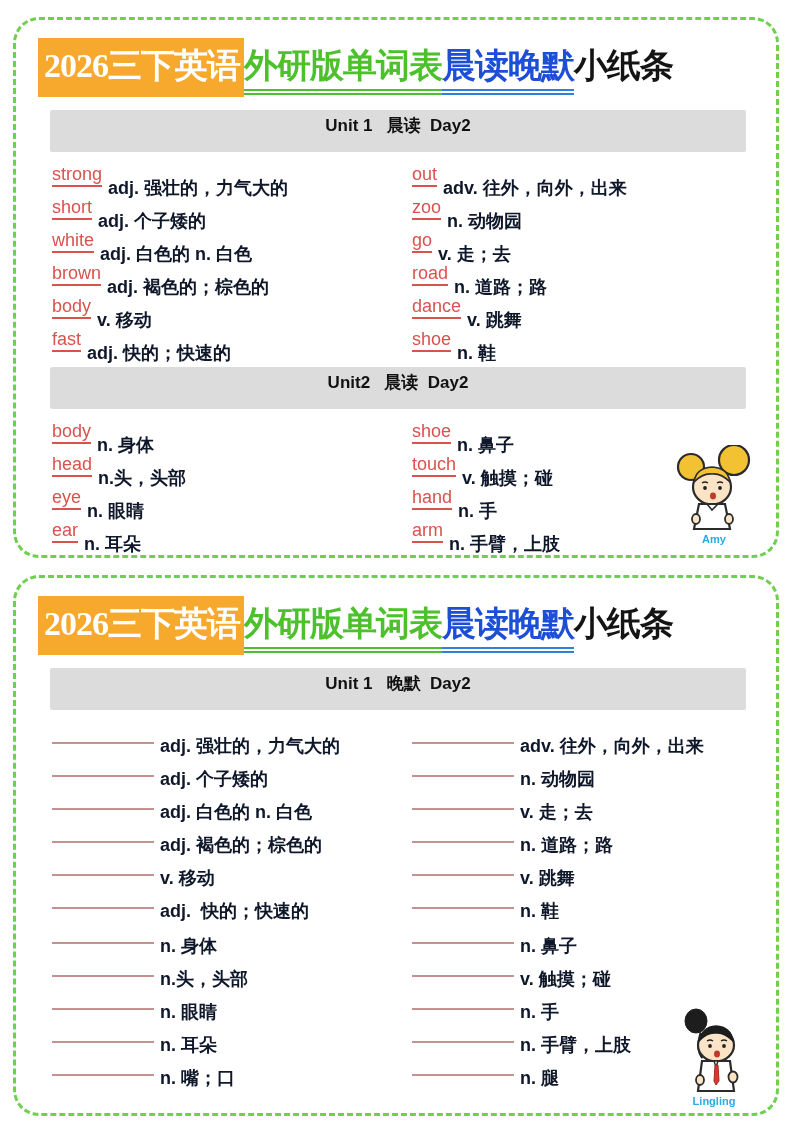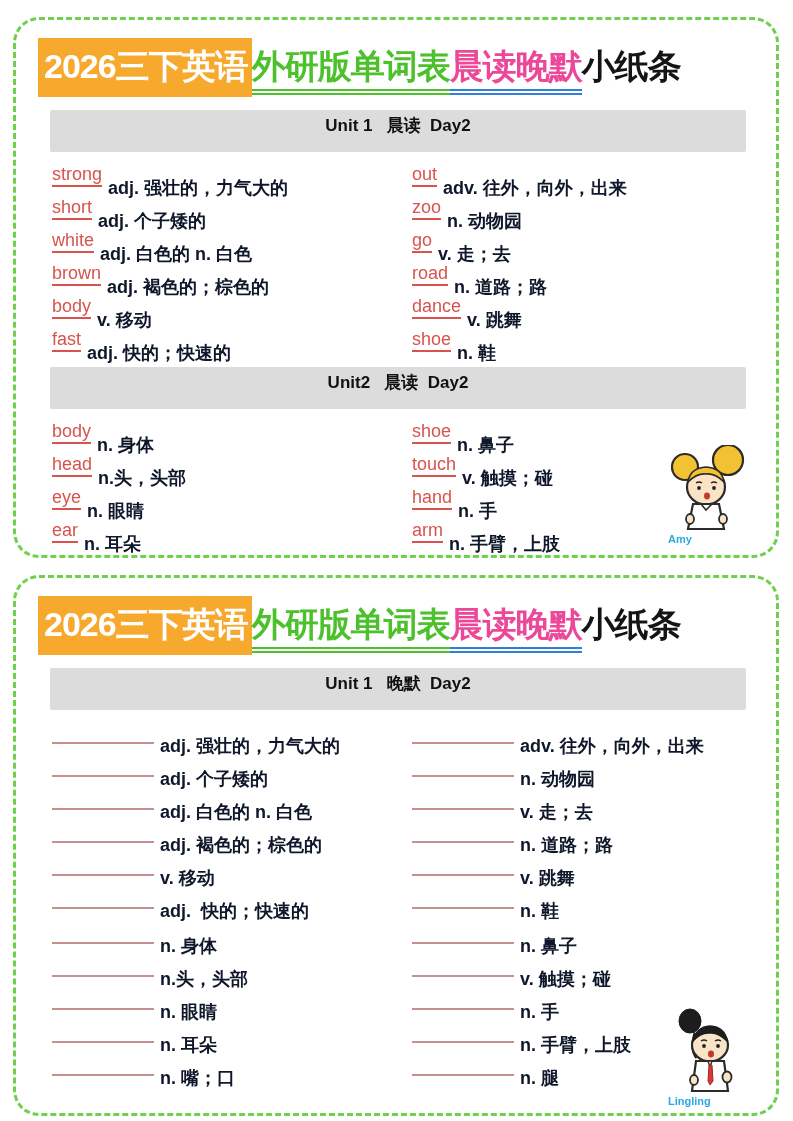--- a/index.html
+++ b/index.html
@@ -14,24 +14,24 @@
     border:3px dashed #6fd04e; border-radius:26px; background:#fff;
     padding:18px 0 0 0; overflow:hidden;
   }
   .panel.p1 { top:17px; }
   .panel.p2 { top:575px; }
 
   .title {
     margin:0 18px 0 22px; white-space:nowrap;
     font-size:34px; font-weight:bold; letter-spacing:-1px; line-height:1.25;
   }
-  .title span { display:inline-block; }
+  .title span { display:inline-block;font-family:Liberation Serif, serif; }
   .t1 { background:#f7a92e; color:#ffffff; padding:7px 4px 9px 6px; }
   .t2 { color:#4cc12c; border-bottom:6px double #4cc12c; padding-bottom:1px; }
-  .t3 { color:#ec4899; border-bottom:6px double #2f7fdd; padding-bottom:1px; }
+  .t3 { color:#1d4ed8; border-bottom:6px double #2f7fdd; padding-bottom:1px; }
   .t4 { color:#141414; }
 
   .bar {
     margin:13px 30px 6px 34px; height:42px; line-height:31px;
     background:#dcdcdc; border-radius:2px;
     text-align:center; font-weight:bold; font-size:17px; color:#111;
     white-space:pre;
   }
   .bar.second { margin-top:9px; }
 
@@ -47,21 +47,21 @@
     color:#d9534e; font-weight:500; line-height:1;
     border-bottom:2px solid #d9534e; padding-bottom:2px; margin-right:6px;
   }
   .blank {
     display:inline-block; width:102px; height:20px;
     border-bottom:2px solid #c49090; margin-right:6px;
   }
   .def { color:#0f172a; font-weight:600; white-space:pre;margin-top:24px; }
 
   .character {
-    position:absolute; right:16px; width:92px; text-align:left;
+    position:absolute; right:16px; width:92px; text-align:center;
   }
   .p1 .character { bottom:10px; }
   .p2 .character { bottom:6px; }
   .char-label { color:#2baae2; font-size:11px; font-weight:bold; display:block; margin-top:-2px; }
 </style>
 </head>
 <body>
 
 <section class="panel p1">
   <div class="title">

